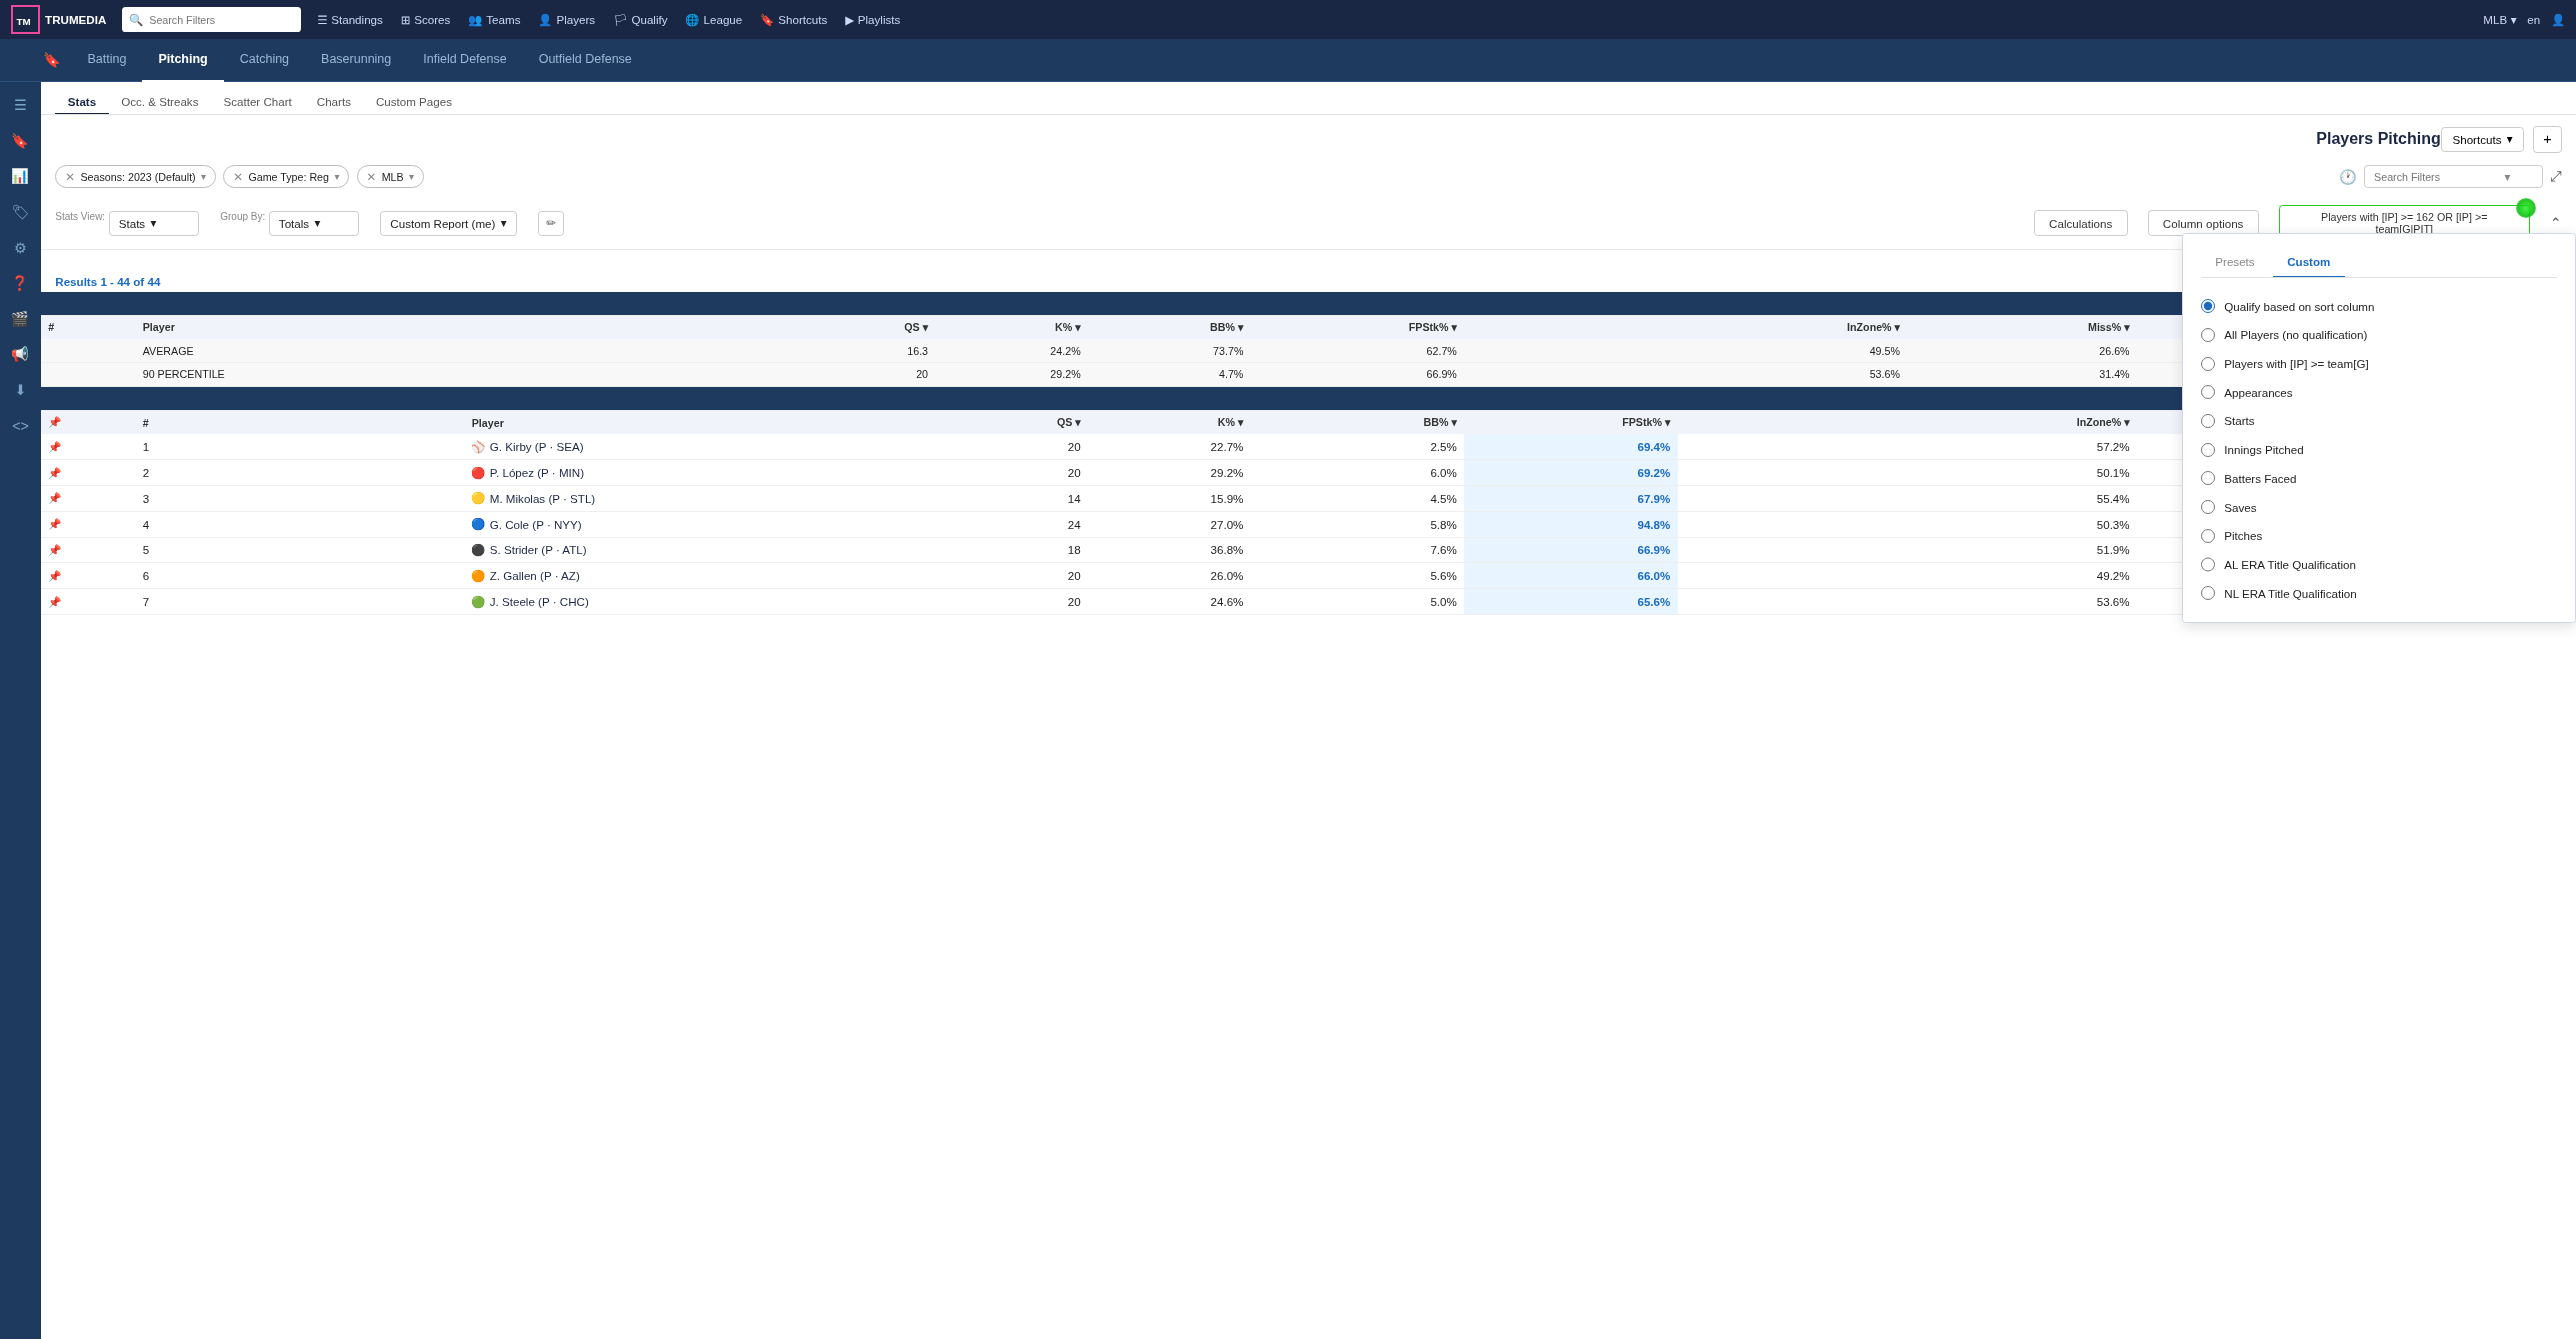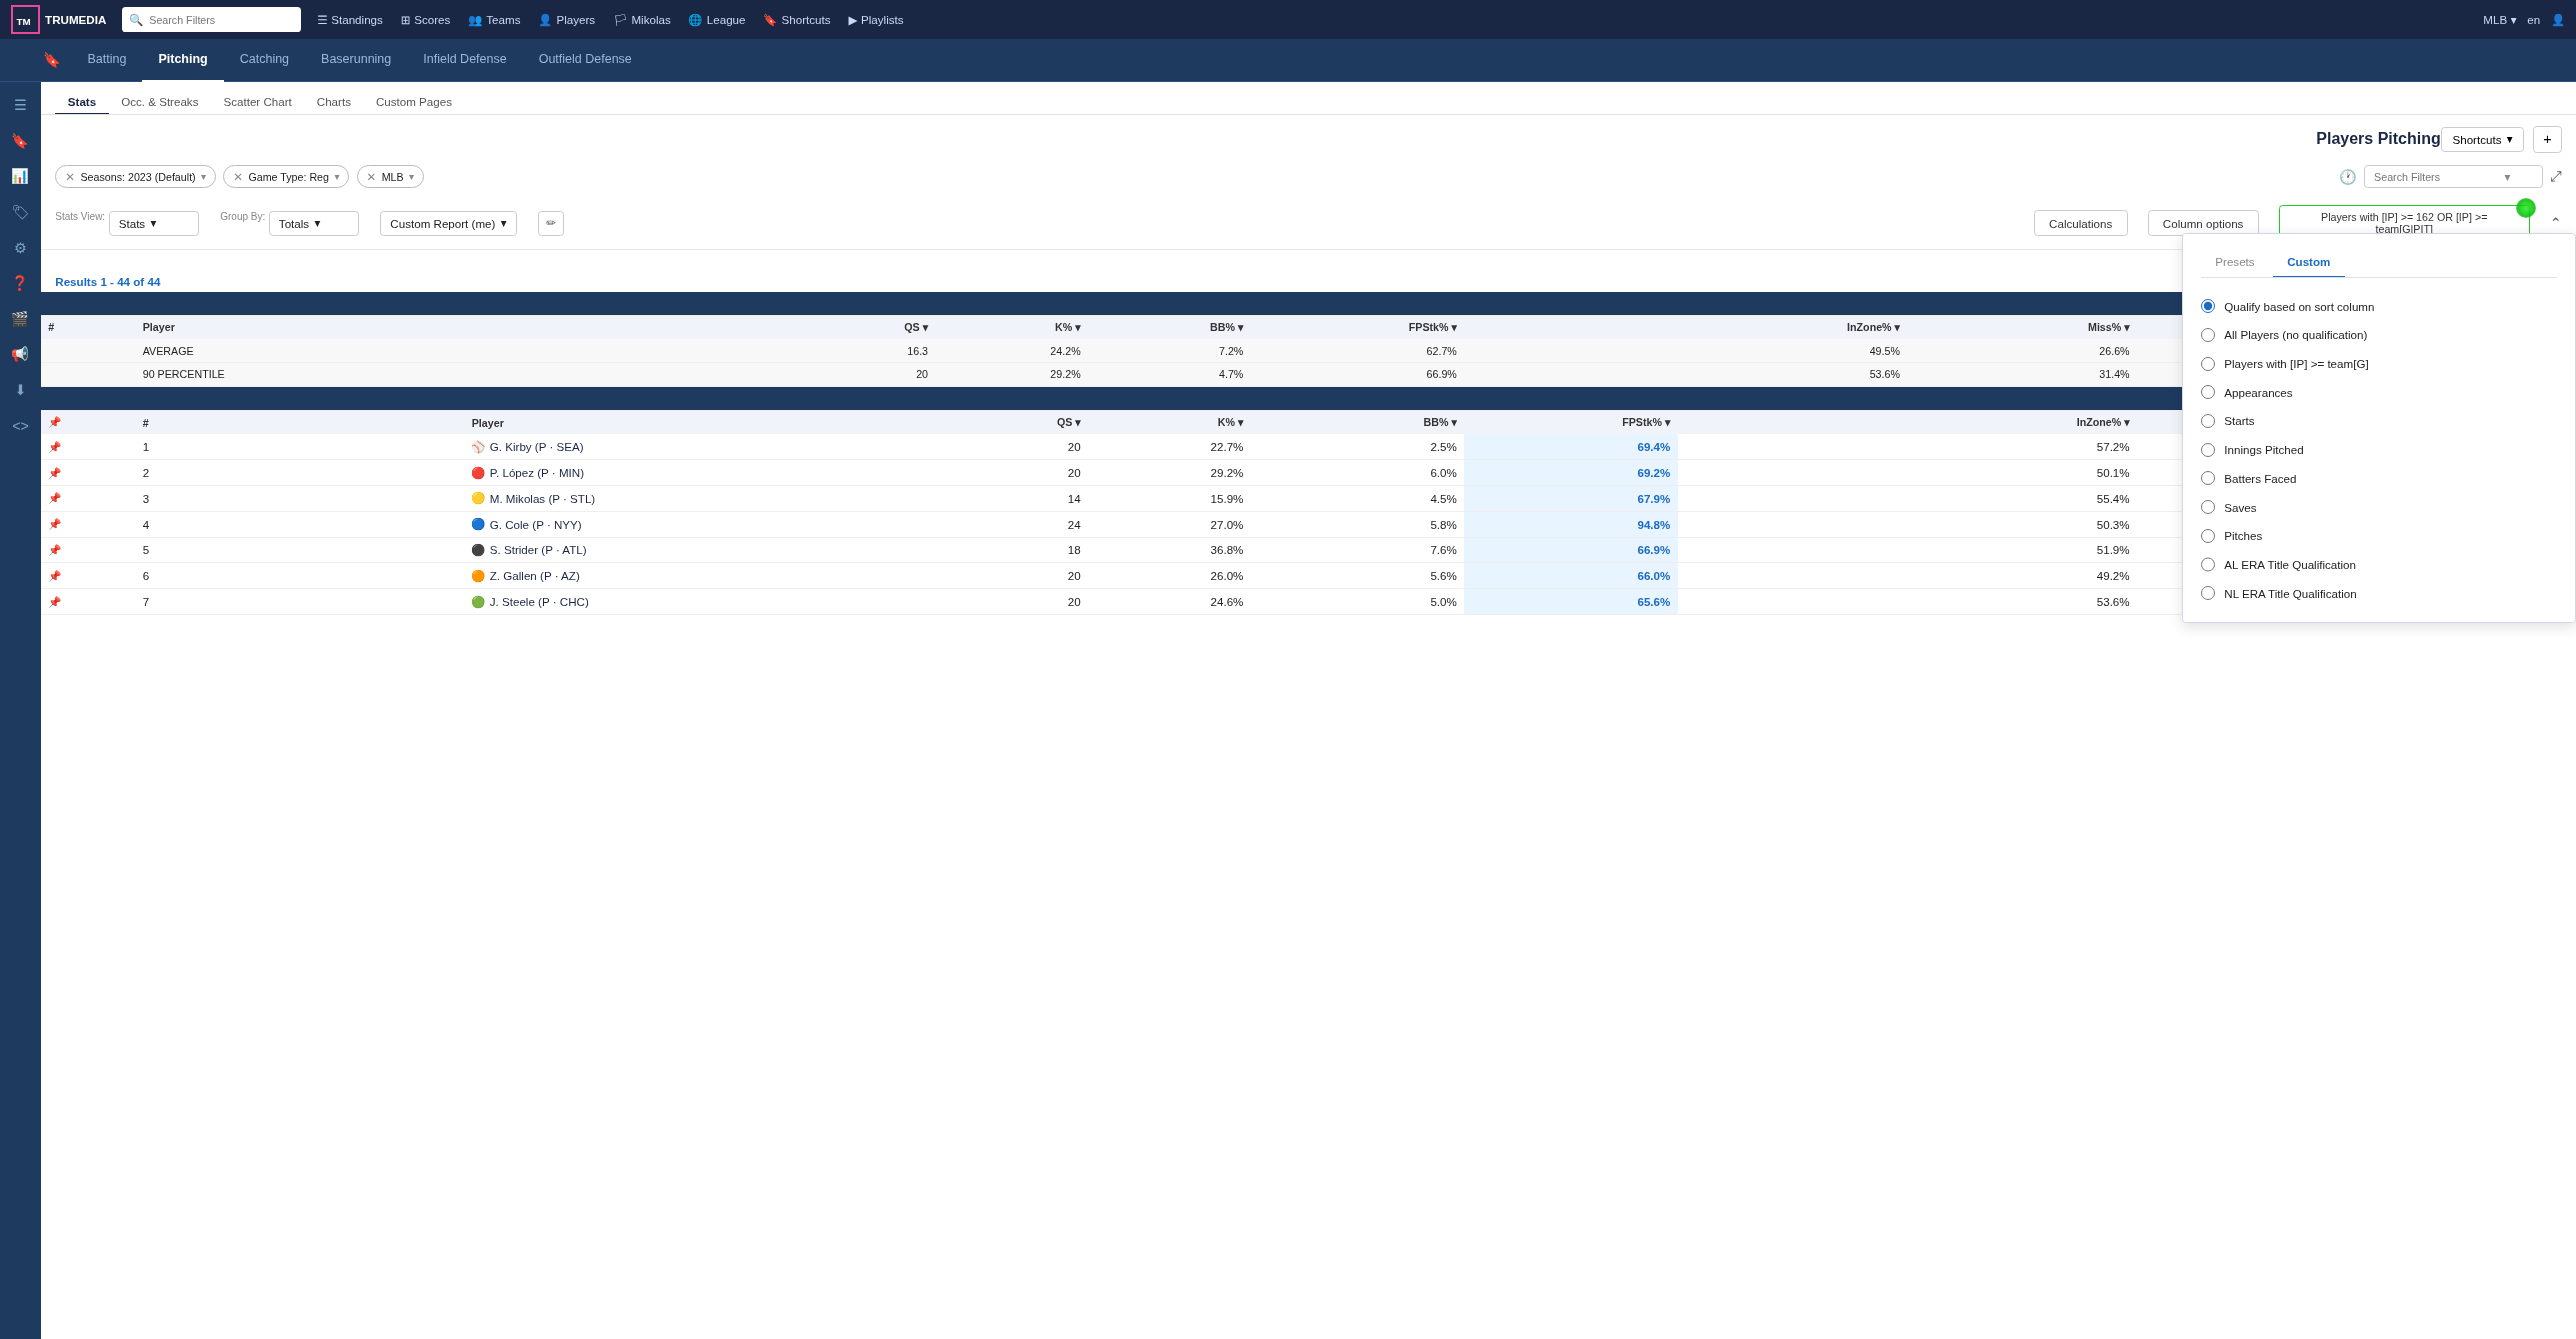--- a/index.html
+++ b/index.html
@@ -197,21 +197,21 @@
     <span class="nav-link">
       <span>👥</span>
       <span>Teams</span>
     </span>
     <span class="nav-link">
       <span>👤</span>
       <span>Players</span>
     </span>
     <span class="nav-link">
       <span>🏳</span>
-      <span>Mikolas</span>
+      <span>Qualify</span>
     </span>
     <span class="nav-link">
       <span>🌐</span>
       <span>League</span>
     </span>
     <span class="nav-link">
       <span>🔖</span>
       <span>Shortcuts</span>
     </span>
     <span class="nav-link">
@@ -356,21 +356,21 @@
             <th style="background:#f0f4fa;padding:5.4px 7.2px;"></th>
             <th style="background:#f0f4fa;text-align:right;padding:5.4px 7.2px;font-size:10.7px;color:#333;">InZone% ▾</th>
             <th style="background:#f0f4fa;text-align:right;padding:5.4px 7.2px;font-size:10.7px;color:#333;">Miss% ▾</th>
             <th style="background:#f0f4fa;text-align:right;padding:5.4px 7.2px;font-size:10.7px;color:#333;">Chase% ▾</th>
           </tr>
           <tr class="avg-row">
             <td class="left"></td>
             <td class="left">AVERAGE</td>
             <td>16.3</td>
             <td>24.2%</td>
-            <td>7.2%</td>
+            <td>73.7%</td>
             <td>62.7%</td>
             <td></td>
             <td>49.5%</td>
             <td>26.6%</td>
             <td>29.5%</td>
           </tr>
           <tr class="pct-row">
             <td class="left"></td>
             <td class="left">90 PERCENTILE</td>
             <td>20</td>

